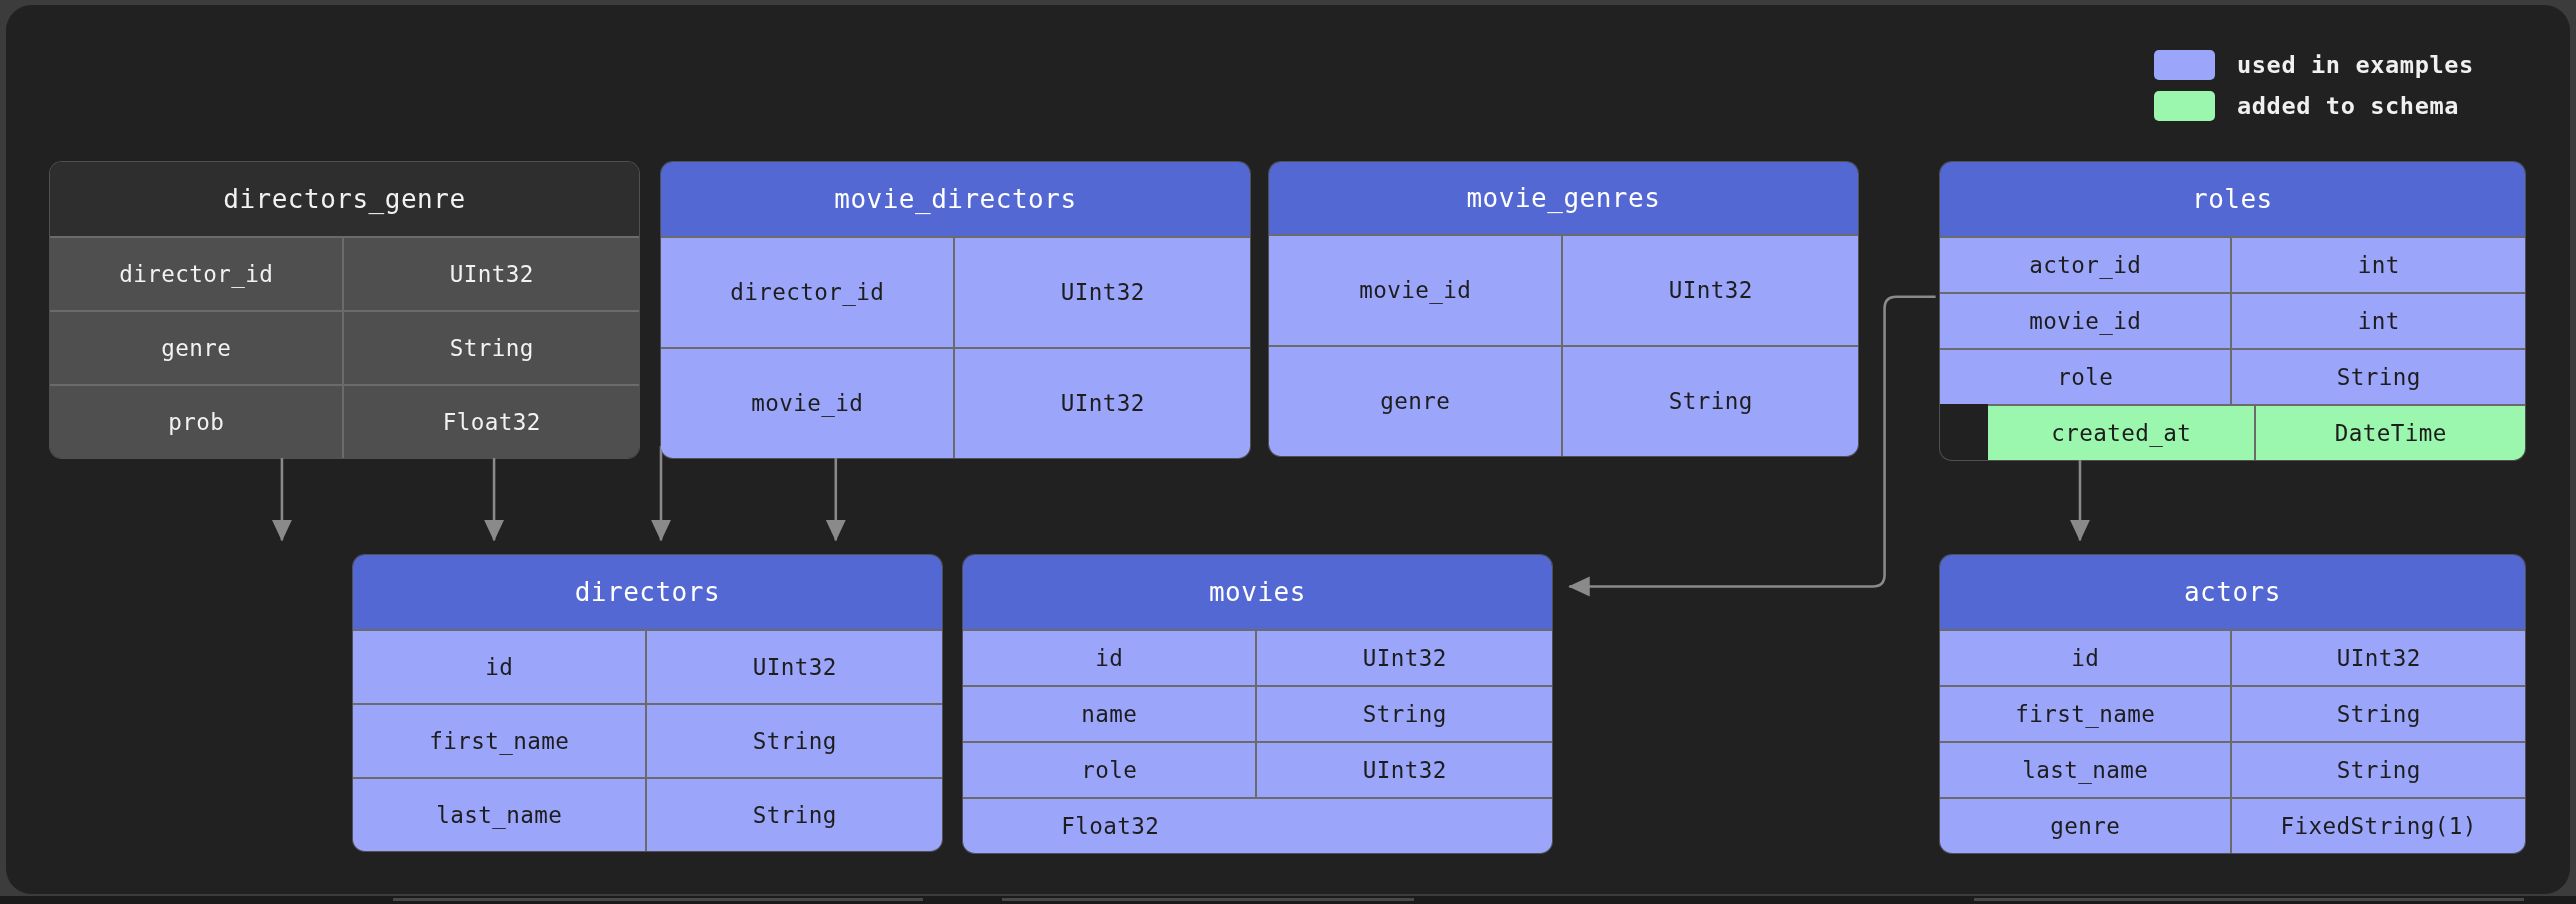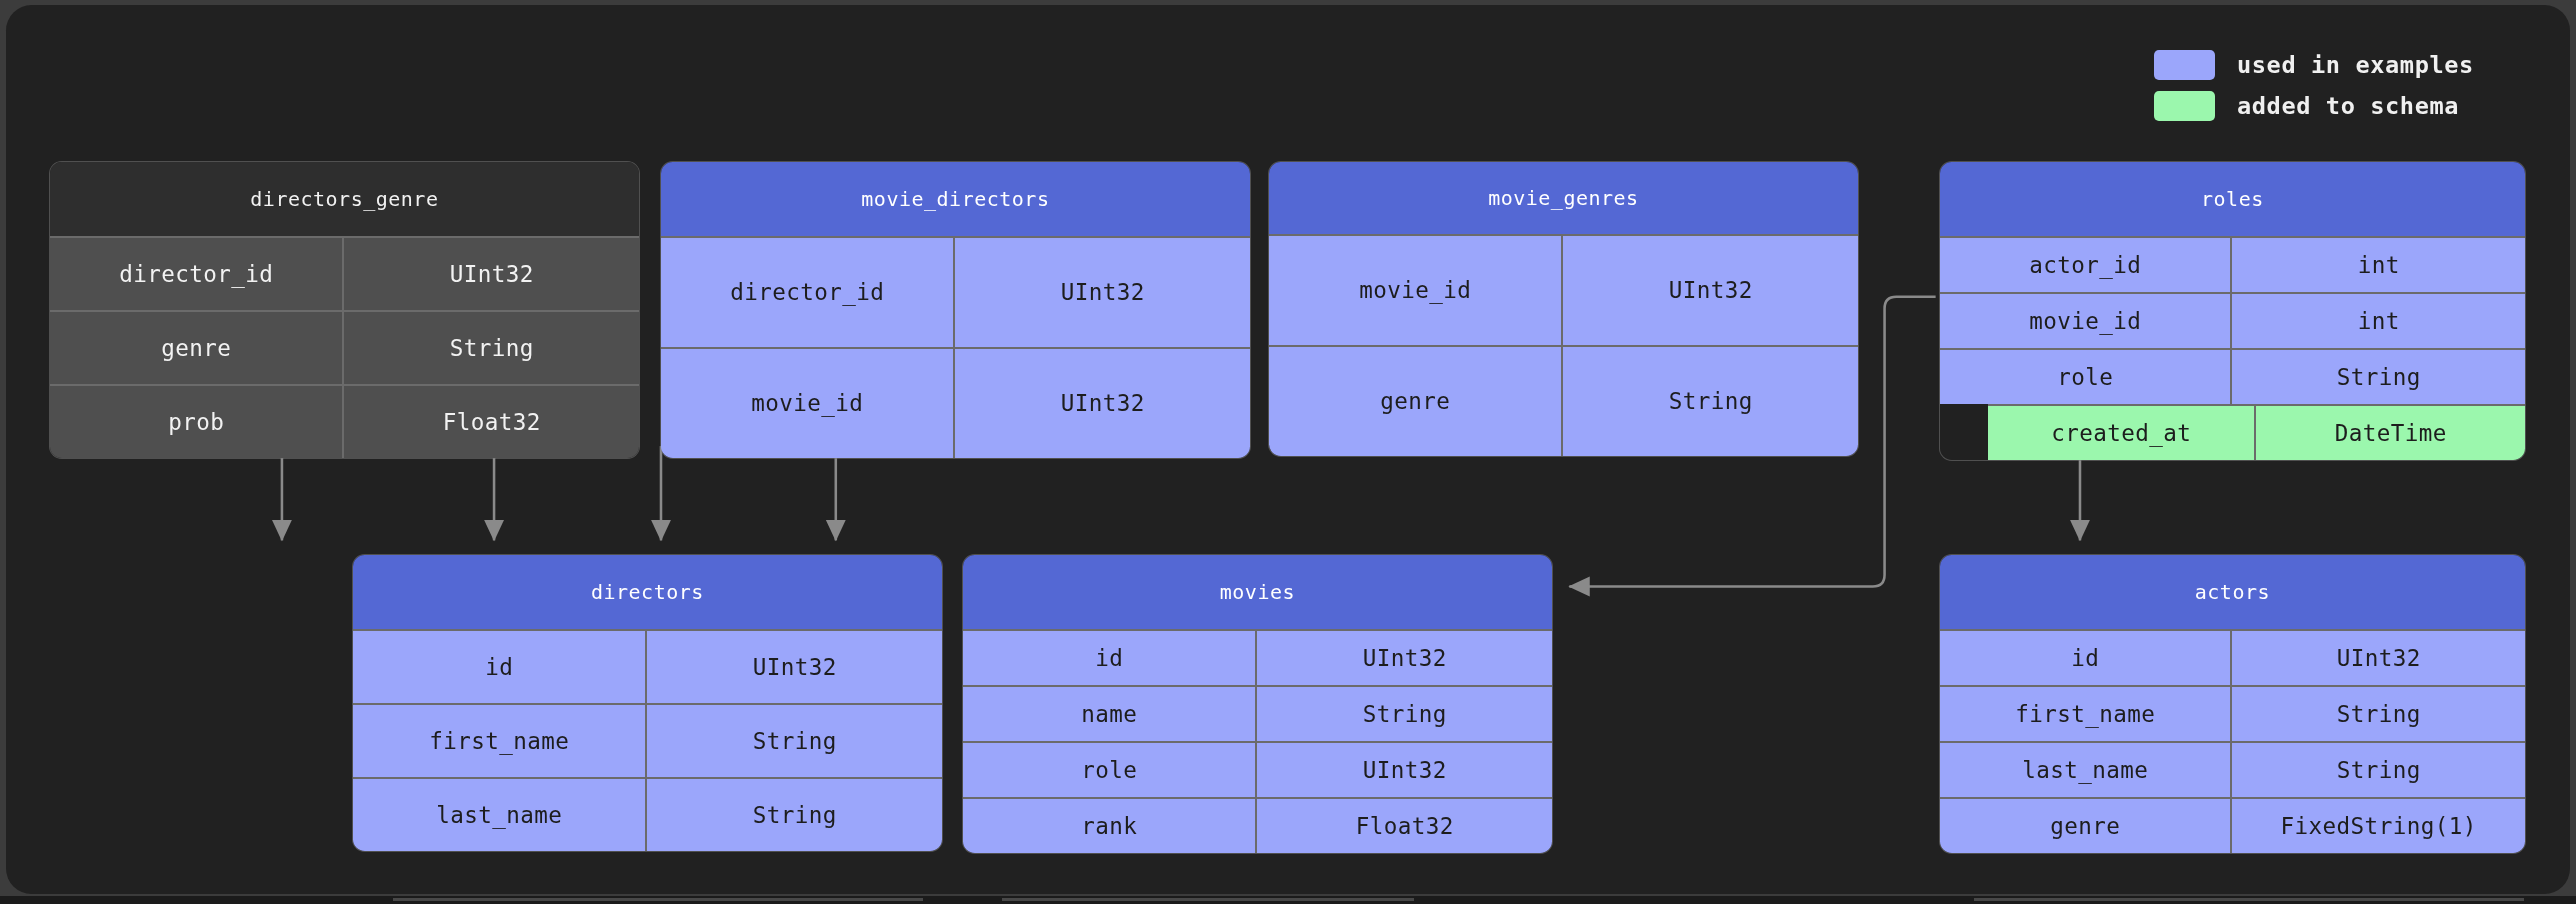--- a/index.html
+++ b/index.html
@@ -82,21 +82,21 @@
     position: absolute;
     border-radius: 11.8px;
     overflow: hidden;
     box-sizing: border-box;
     box-shadow: 0 0 0 1px rgba(120,120,120,.55);
   }
   .entity .ent-title {
     display: flex;
     align-items: center;
     justify-content: center;
-    font-size: 20px;
+    font-size: 26px;
     letter-spacing: 0.5px;
     box-sizing: border-box;
     text-align: right;
   }
   .entity .ent-row {
     display: flex;
     box-sizing: border-box;
     border-top: 2px solid #6b6b6b;
   }
   .entity .ent-cell {
@@ -251,21 +251,20 @@
       </div>
       <div class="ent-row" style="height:56px;">
         <div class="ent-cell name">name</div>
         <div class="ent-cell type">String</div>
       </div>
       <div class="ent-row" style="height:56px;">
         <div class="ent-cell name">role</div>
         <div class="ent-cell type">UInt32</div>
       </div>
       <div class="ent-row" style="height:56px;">
-        <div class="ent-cell name">rank</div>
         <div class="ent-cell type">Float32</div>
       </div>
     </div>
 
     <div class="entity blue" style="left:1934px; top:550px; width:585px;">
       <div class="ent-title" style="height:74px;">actors</div>
       <div class="ent-row" style="height:56px;">
         <div class="ent-cell name">id</div>
         <div class="ent-cell type">UInt32</div>
       </div>

